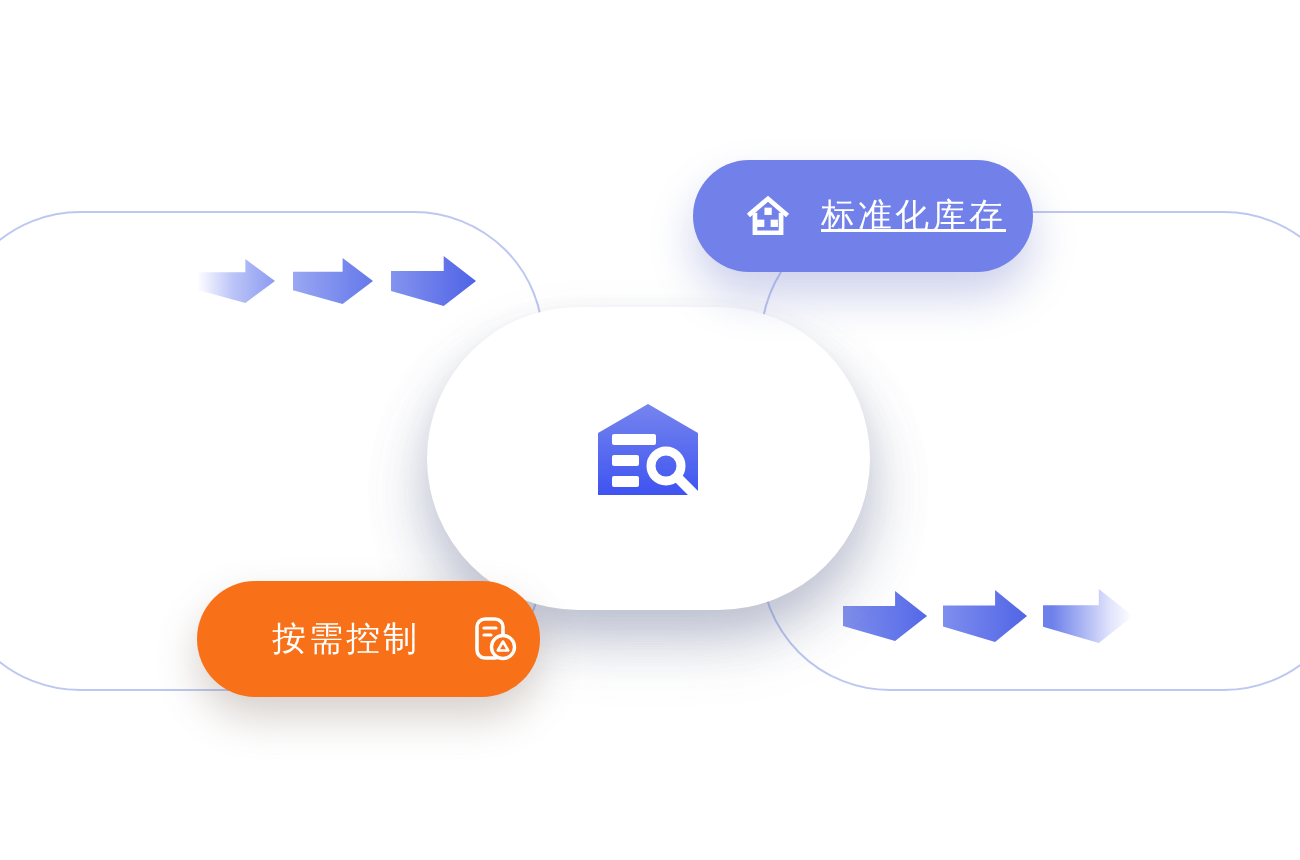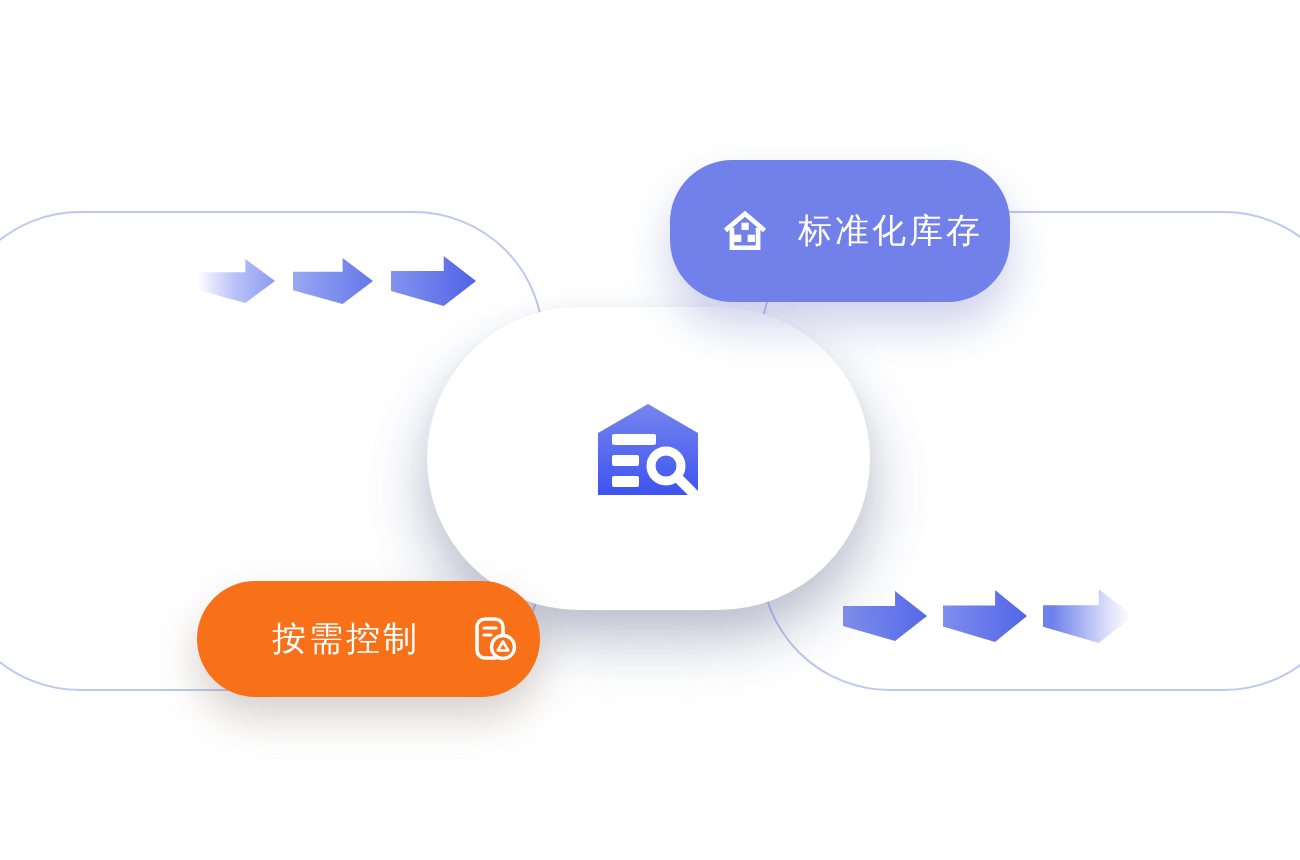--- a/index.html
+++ b/index.html
@@ -29,24 +29,24 @@
     display:flex;align-items:center;justify-content:center;
   }
   .center-card svg{display:block;margin-top:-14px;}
 
   
   .badge{
     position:absolute;display:flex;align-items:center;color:#fff;z-index:6;
     font-size:34px;font-weight:500;letter-spacing:3px;
   }
   .badge-top{
-    left:670px;top:160px;width:340px;height:142px;border-radius:62px;
+    left:693px;top:160px;width:340px;height:112px;border-radius:62px;
     background:var(--badge-blue,#7181E9);
     box-shadow:0 24px 44px rgba(103,116,196,0.32);
-    padding:0;box-sizing:border-box;
+    padding:0;box-sizing:border-box;text-decoration:underline;
   }
   .badge-top .badge-icon{margin-left:52px;}
   .badge-top .badge-label{margin-left:30px;}
   .badge-bottom{
     left:197px;top:581px;width:343px;height:116px;border-radius:58px;
     background:var(--badge-orange,#F87017);
     box-shadow:0 20px 40px rgba(120,100,85,0.30);
     box-sizing:border-box;
     text-align:right;
   }

